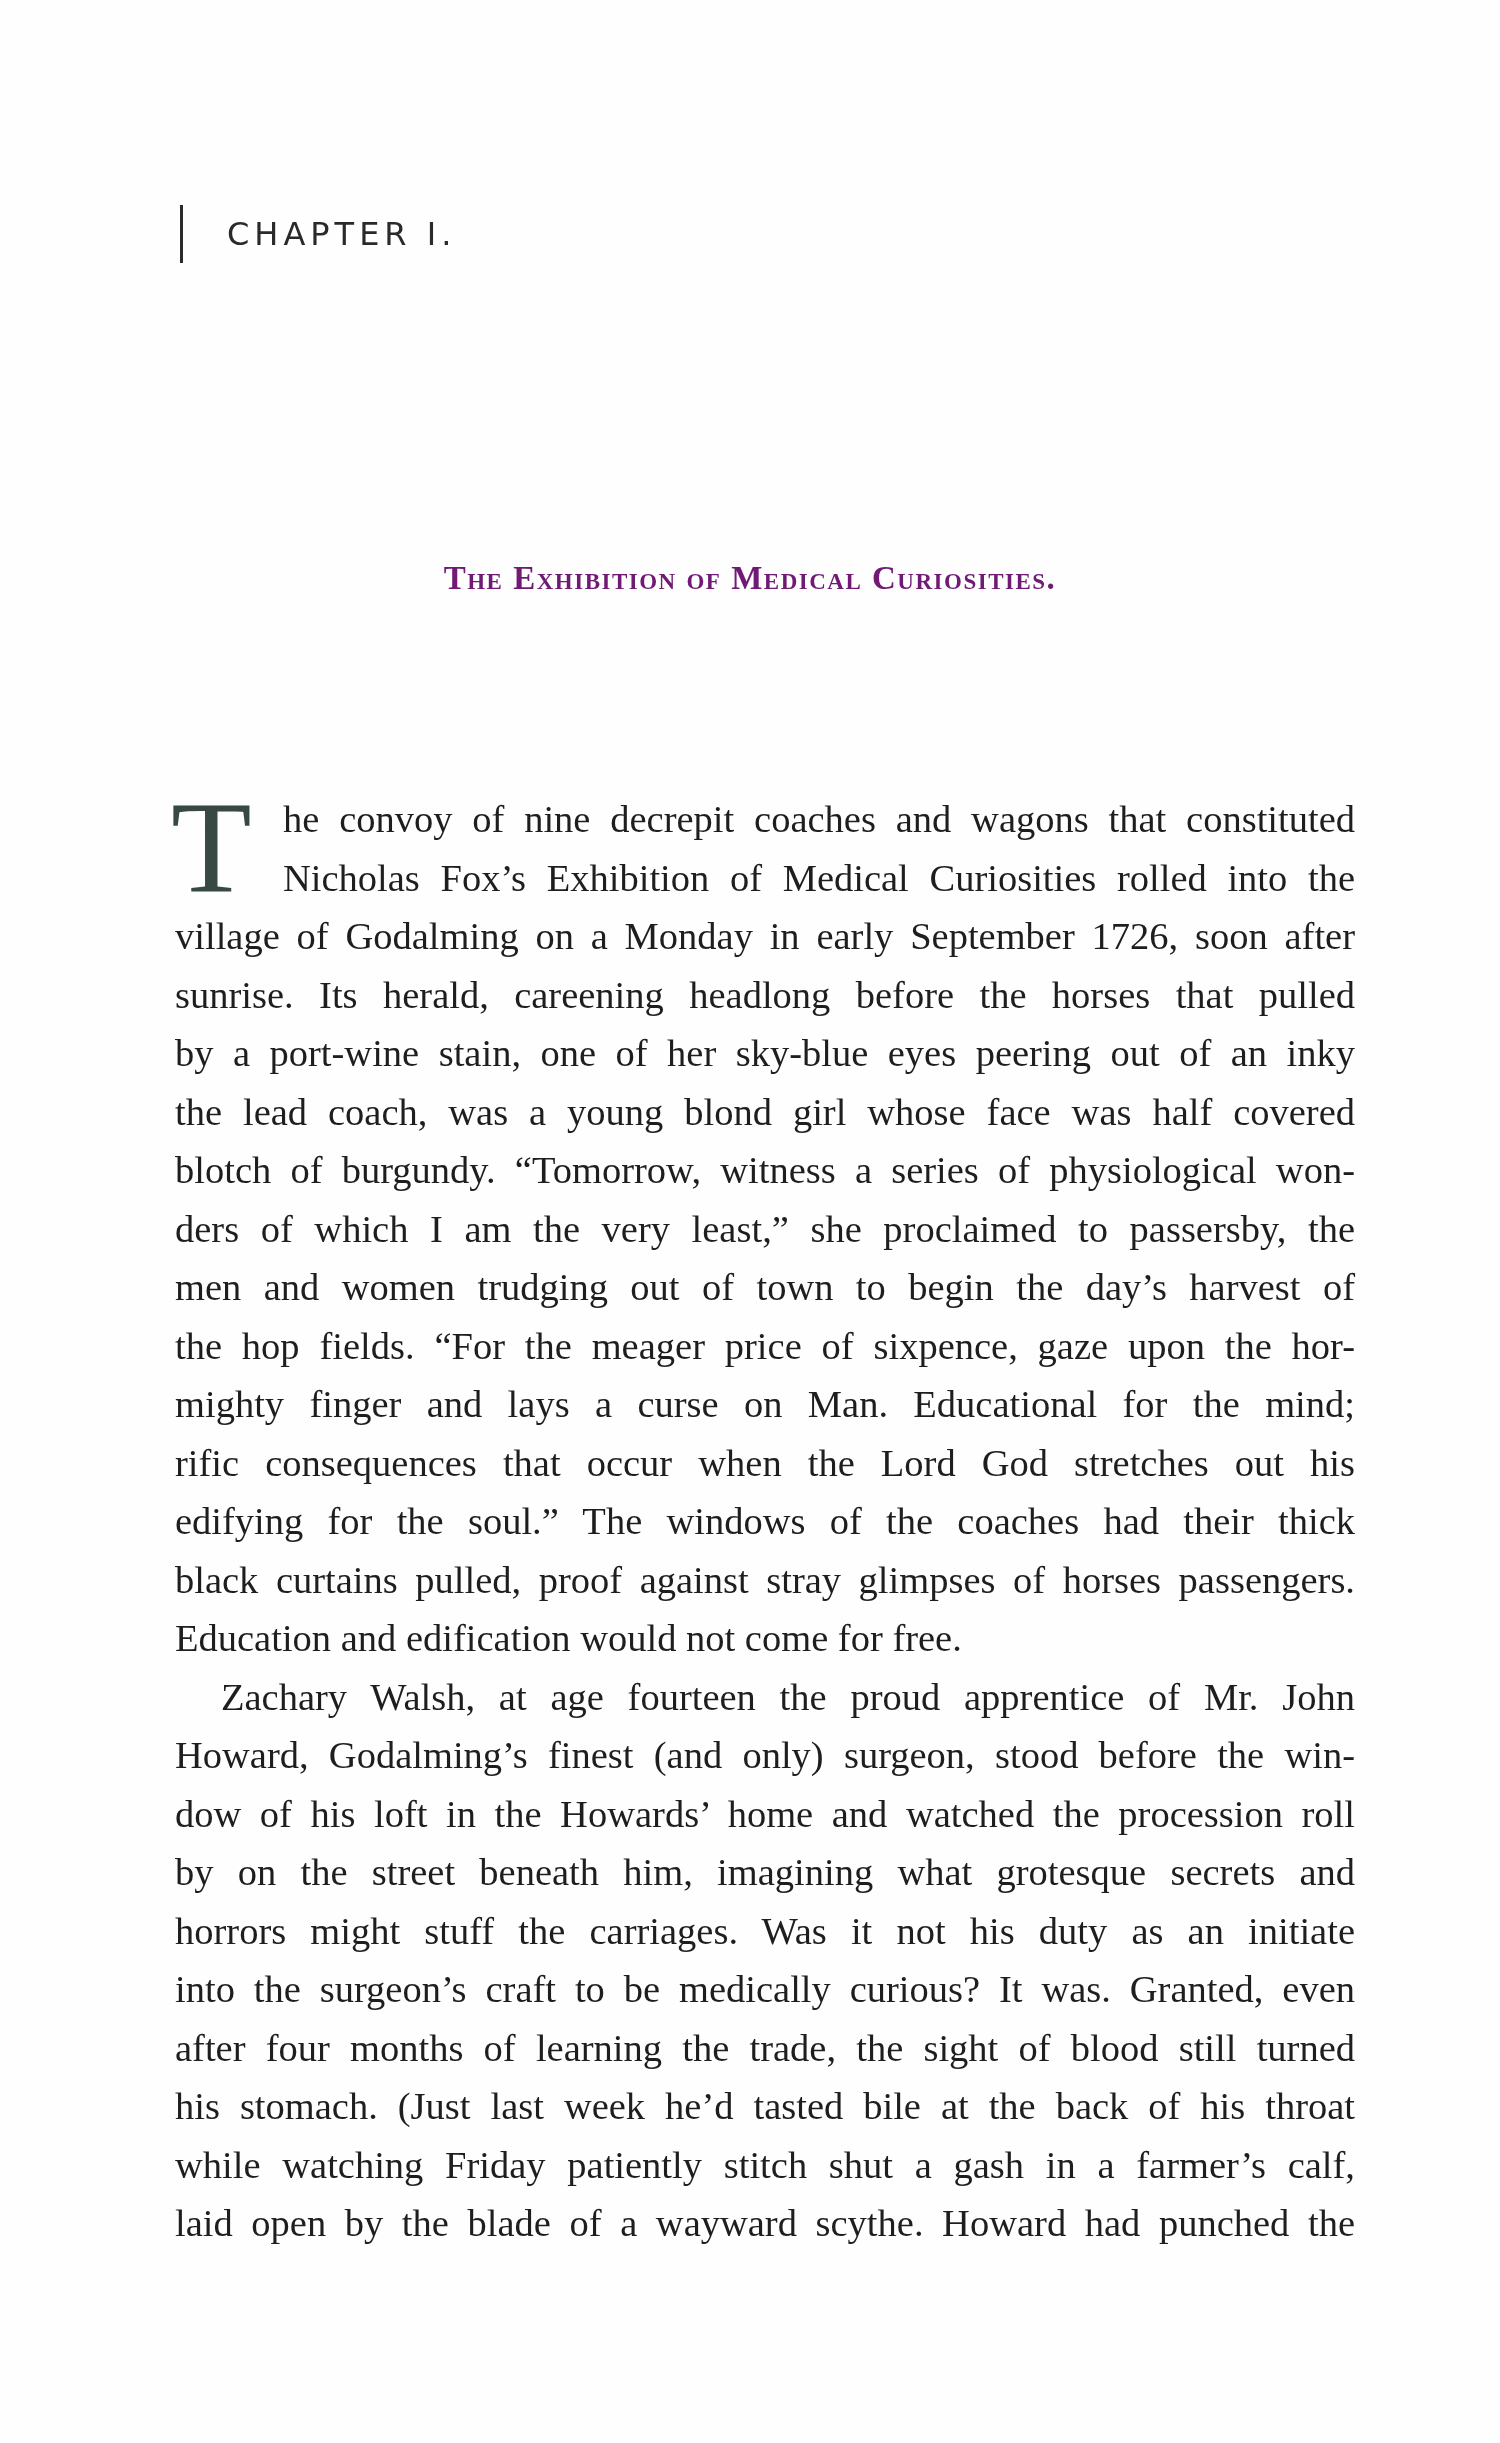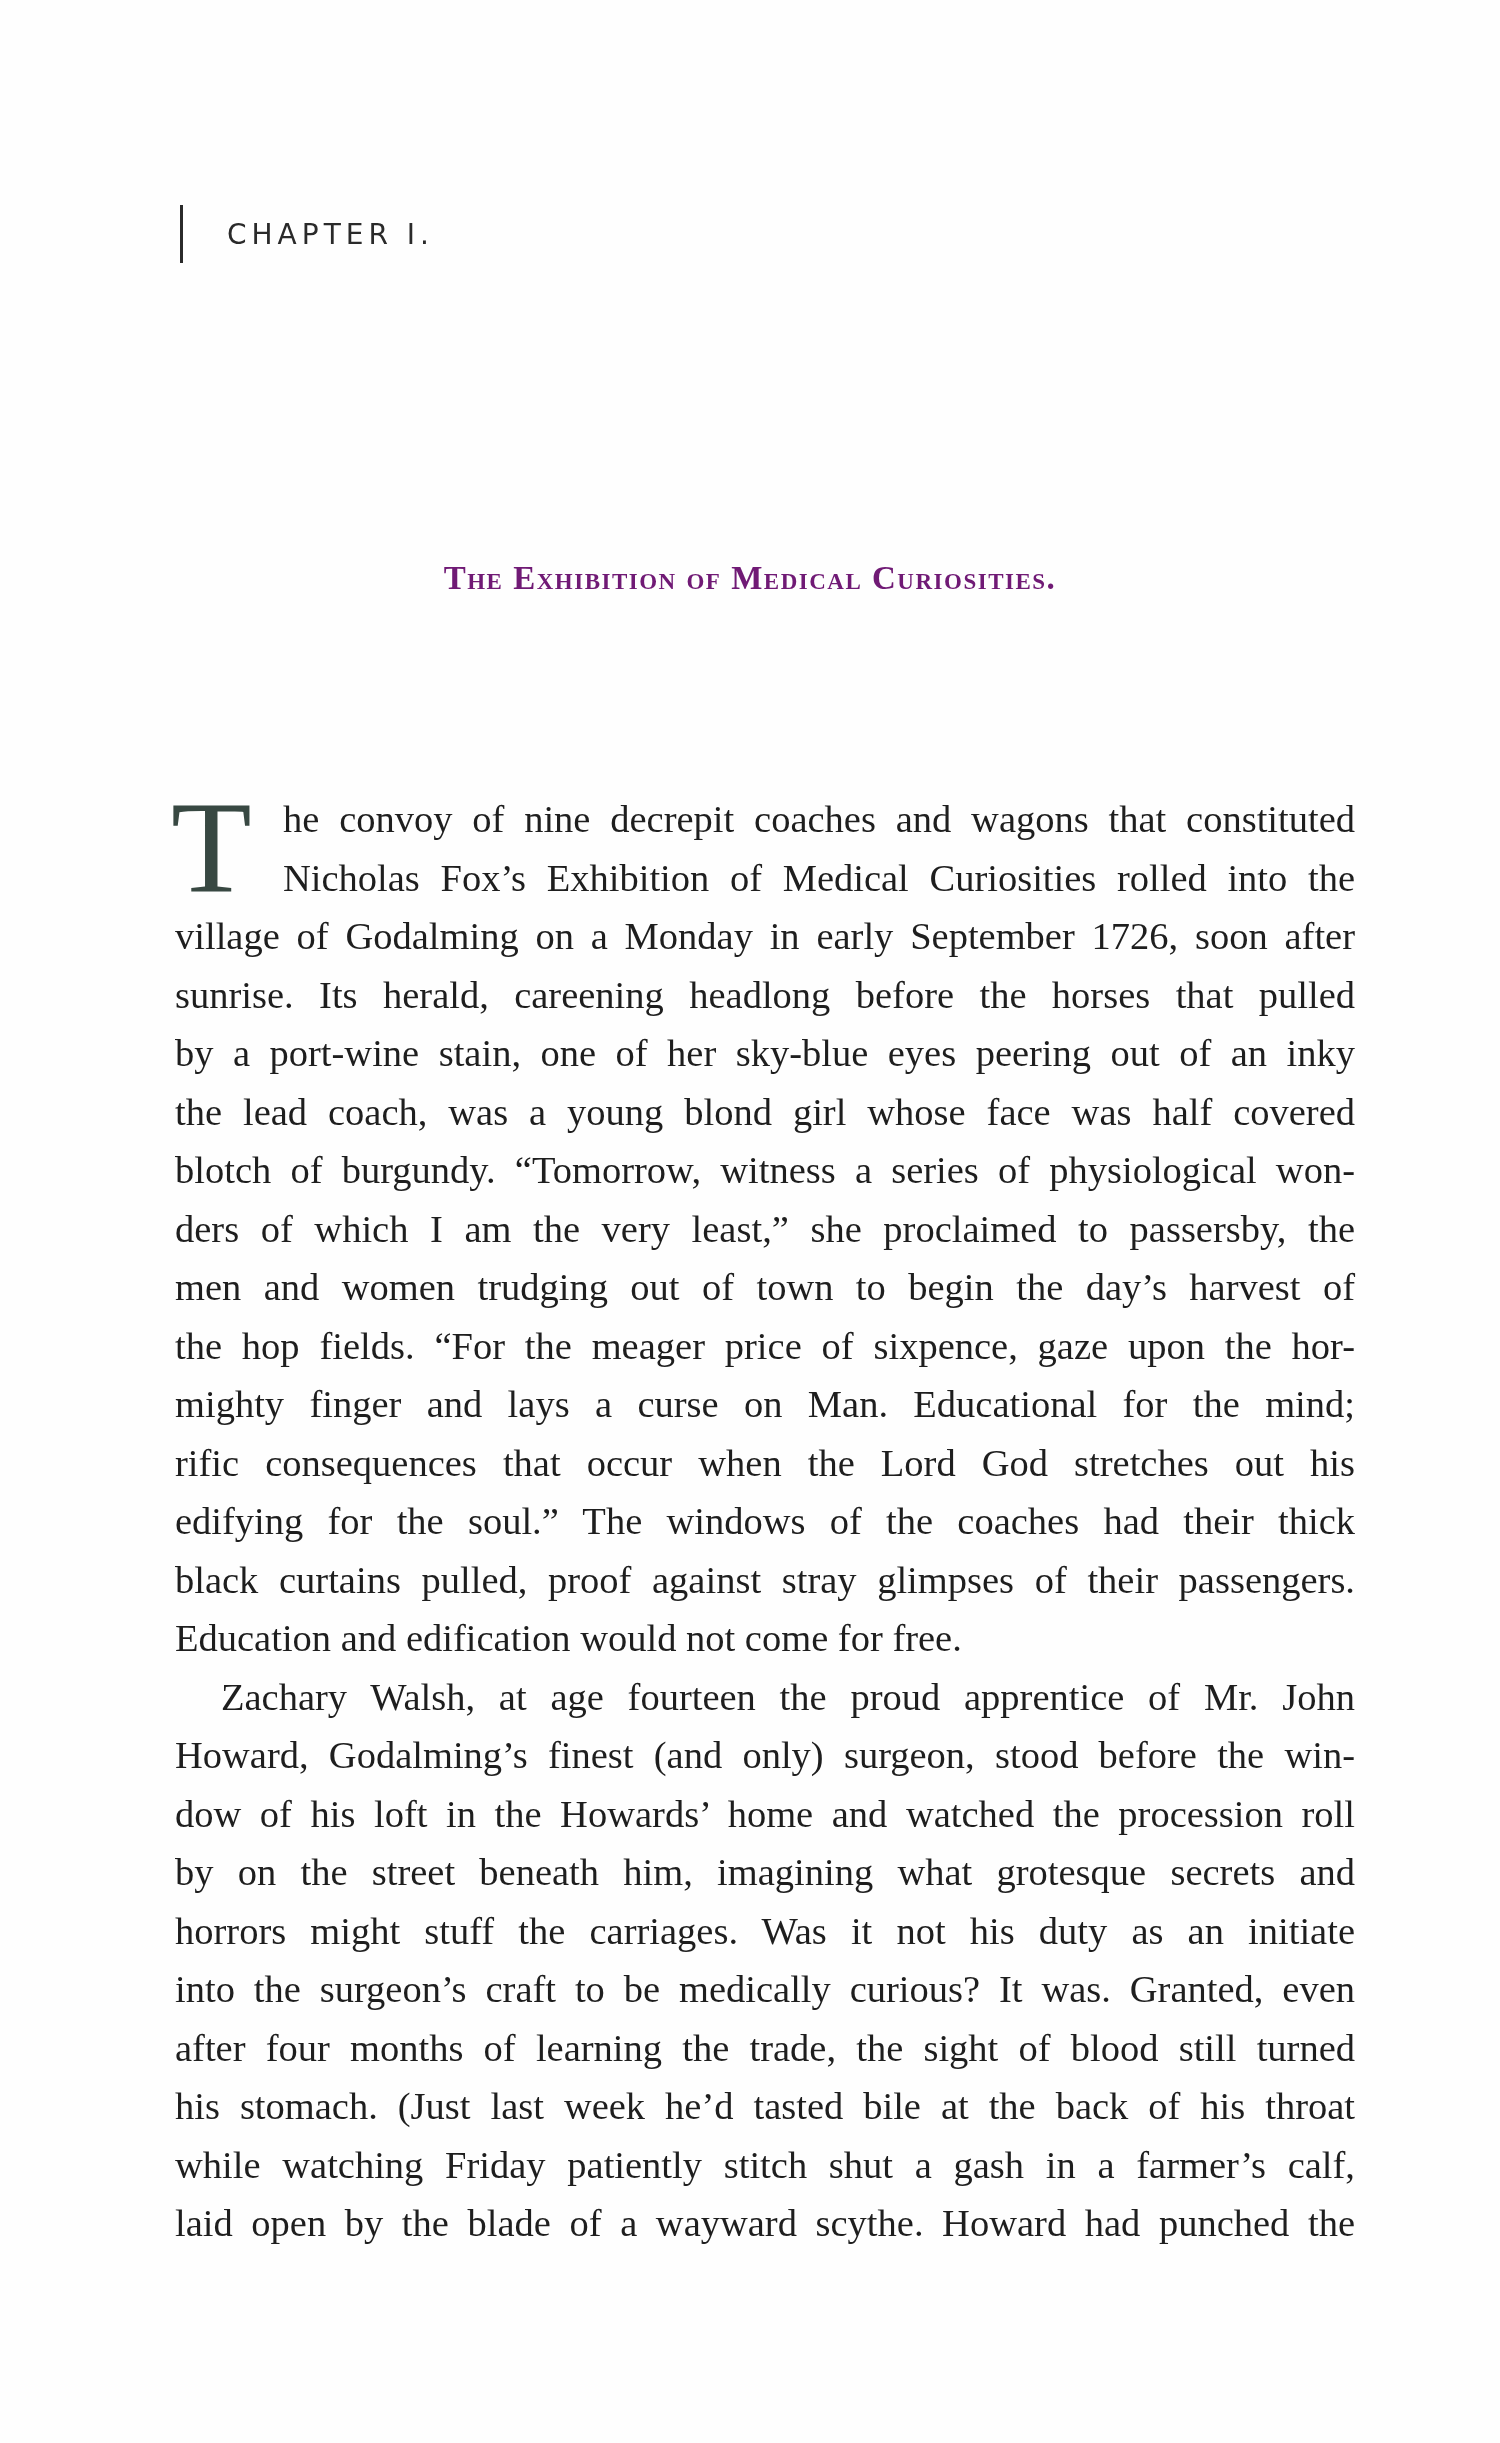--- a/index.html
+++ b/index.html
@@ -29,21 +29,21 @@
       align-items: center;
     }
     .chapter-rule {
       width: 3px;
       height: 58px;
       background: #2a2a2a;
       margin-right: 44px;
     }
     .chapter-text {
       font-family: "DejaVu Sans", sans-serif;
-      font-size: 28px;
+      font-size: 32px;
       letter-spacing: 5px;
       color: #2a2a2a;
       font-weight: normal;
     }
     .chapter-title {
       position: absolute;
       left: 0;
       width: 1500px;
       top: 560px;
       text-align: center;
@@ -116,21 +116,21 @@
       <span class="line">sunrise. Its herald, careening headlong before the horses that pulled</span>
       <span class="line">by a port-wine stain, one of her sky-blue eyes peering out of an inky</span>
       <span class="line">the lead coach, was a young blond girl whose face was half covered</span>
       <span class="line">blotch of burgundy. “Tomorrow, witness a series of physiological won-</span>
       <span class="line">ders of which I am the very least,” she proclaimed to passersby, the</span>
       <span class="line">men and women trudging out of town to begin the day’s harvest of</span>
       <span class="line">the hop fields. “For the meager price of sixpence, gaze upon the hor-</span>
       <span class="line">mighty finger and lays a curse on Man. Educational for the mind;</span>
       <span class="line">rific consequences that occur when the Lord God stretches out his</span>
       <span class="line">edifying for the soul.” The windows of the coaches had their thick</span>
-      <span class="line">black curtains pulled, proof against stray glimpses of their passengers.</span>
+      <span class="line">black curtains pulled, proof against stray glimpses of horses passengers.</span>
       <span class="line last">Education and edification would not come for free.</span>
     </div>
 
     <div class="paragraph">
       <span class="line indent">Zachary Walsh, at age fourteen the proud apprentice of Mr. John</span>
       <span class="line">Howard, Godalming’s finest (and only) surgeon, stood before the win-</span>
       <span class="line">dow of his loft in the Howards’ home and watched the procession roll</span>
       <span class="line">by on the street beneath him, imagining what grotesque secrets and</span>
       <span class="line">horrors might stuff the carriages. Was it not his duty as an initiate</span>
       <span class="line">into the surgeon’s craft to be medically curious? It was. Granted, even</span>

